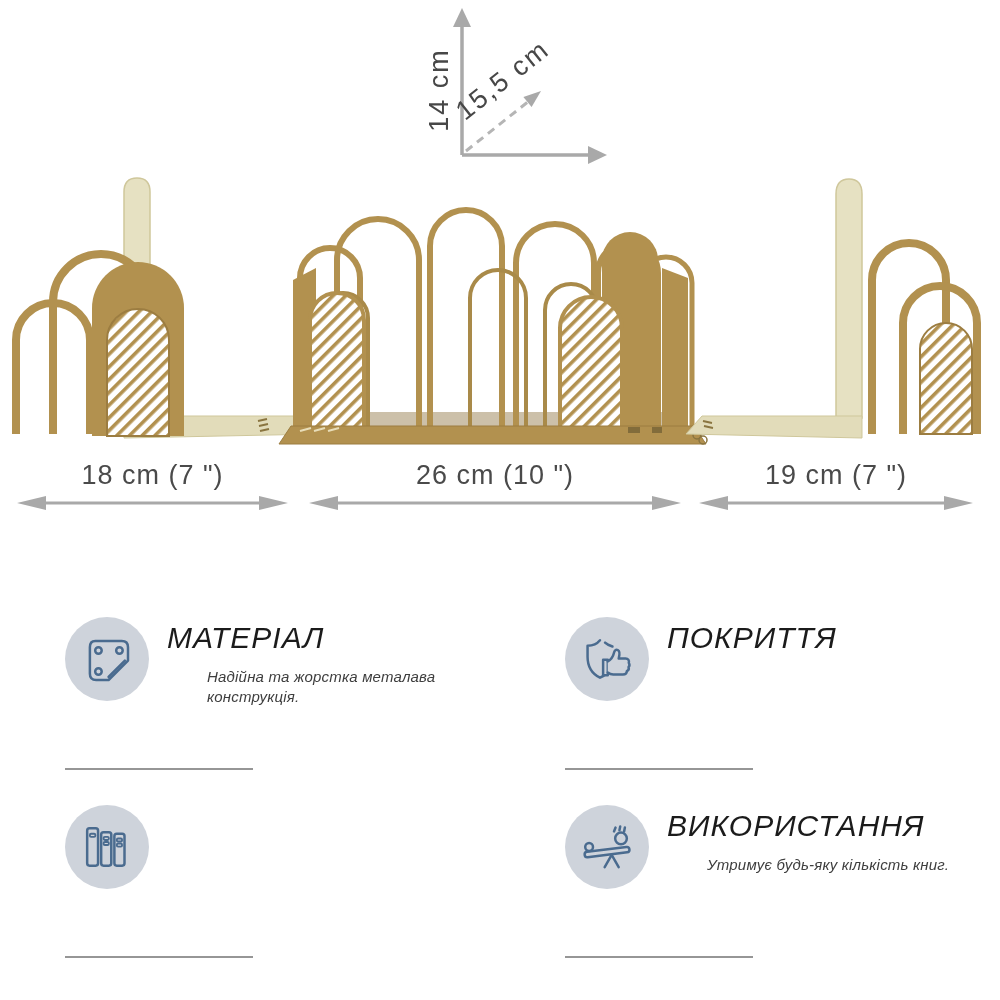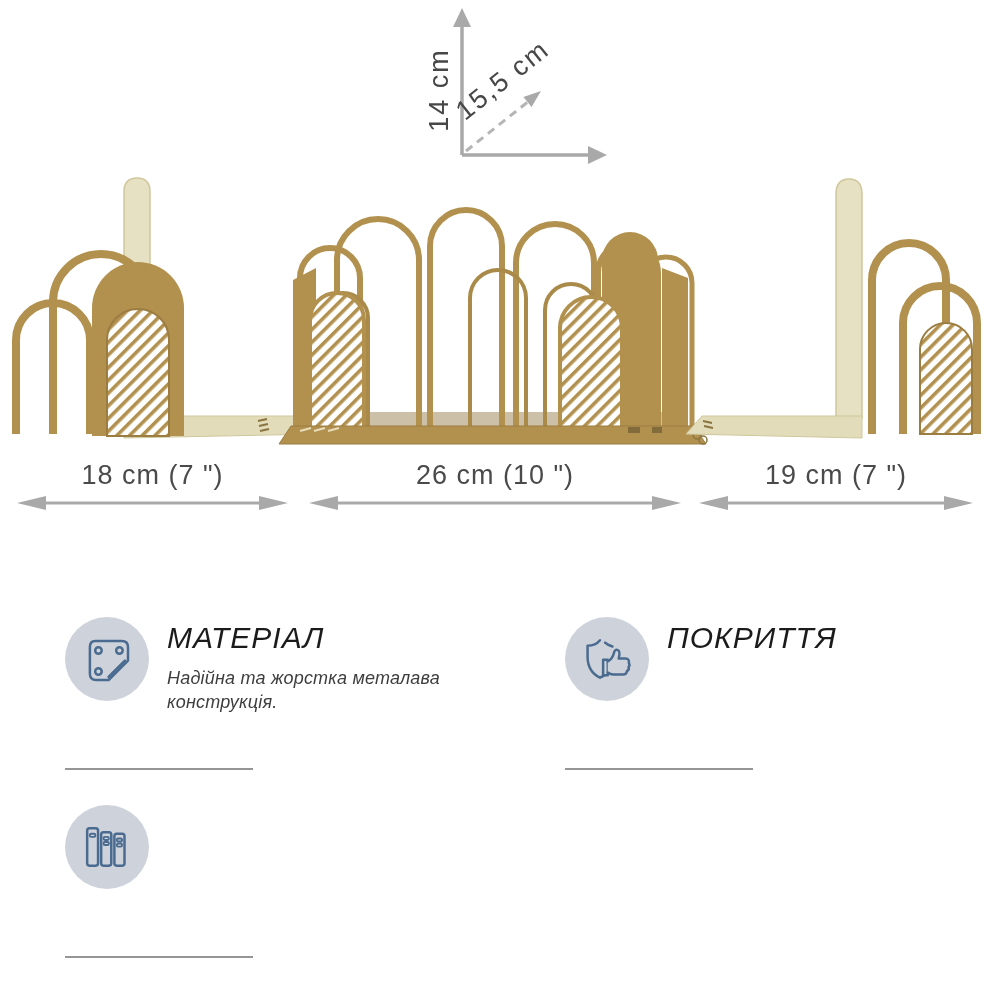--- a/index.html
+++ b/index.html
@@ -26,21 +26,21 @@
   }
   .feature{position:relative;display:flex;gap:18px;}
   .feature-icon{
     flex:0 0 84px;width:84px;height:84px;border-radius:50%;background:#ced3db;
     display:flex;align-items:center;justify-content:center;
   }
   .feature-icon svg{width:56px;height:56px;stroke:#4a6b8f;fill:none;
     stroke-width:3.2;stroke-linecap:round;stroke-linejoin:round;}
   .feature-text{padding-top:2px;font-style:italic;}
   .feature-title{font-size:30px;font-weight:400;color:#1b1b1b;letter-spacing:1px;margin:2px 0 12px 0;}
-  .feature-desc{font-size:18px;color:#3e3e3e;line-height:1.32;max-width:330px;letter-spacing:0.2px;}
+  .feature-desc{font-size:15px;color:#3e3e3e;line-height:1.32;max-width:330px;letter-spacing:0.2px;margin-left:40px;}
   .feature-divider{position:absolute;left:0;top:151px;width:188px;height:2px;background:#969696;}
 </style>
 </head>
 <body>
 
 <div id="canvas">
 
   <svg class="top-dims" viewBox="0 0 230 168">
     <g stroke="#a9a9a9" stroke-width="3.5" fill="none">
       <line x1="57" y1="153" x2="57" y2="22"></line>
@@ -180,15 +180,33 @@
           <rect x="31.7" y="23" width="6.6" height="4" rx="1.5" stroke-width="2.4"></rect>
           <rect x="31.7" y="29.5" width="6.6" height="4" rx="1.5" stroke-width="2.4"></rect>
           <rect x="45.5" y="19" width="13" height="41" rx="3"></rect>
           <rect x="48.7" y="25" width="6.6" height="4" rx="1.5" stroke-width="2.4"></rect>
           <rect x="48.7" y="31.5" width="6.6" height="4" rx="1.5" stroke-width="2.4"></rect>
         </svg>
       </div>
       <div class="feature-divider"></div>
     </div>
 
+    <div class="feature">
+      <div class="feature-icon">
+        <svg viewBox="0 0 72 72">
+          <path d="M47,11 L45,16 M53,9.5 L52,14.5 M59,11 L58,16"></path>
+          <circle cx="54" cy="25" r="7.5"></circle>
+          <circle cx="13" cy="36" r="5"></circle>
+          <g transform="rotate(-7 36 42)">
+              <rect x="7" y="39" width="58" height="7" rx="3.5"></rect>
+            </g>
+          <path d="M33,62 L42,46 L51,62"></path>
+        </svg>
+      </div>
+      <div class="feature-text">
+        <div class="feature-title">ВИКОРИСТАННЯ</div>
+        <div class="feature-desc">Утримує будь-яку кількість книг.</div>
+      </div>
+      <div class="feature-divider"></div>
+    </div>
 
   </div>
 </div>
 
 </body></html>

